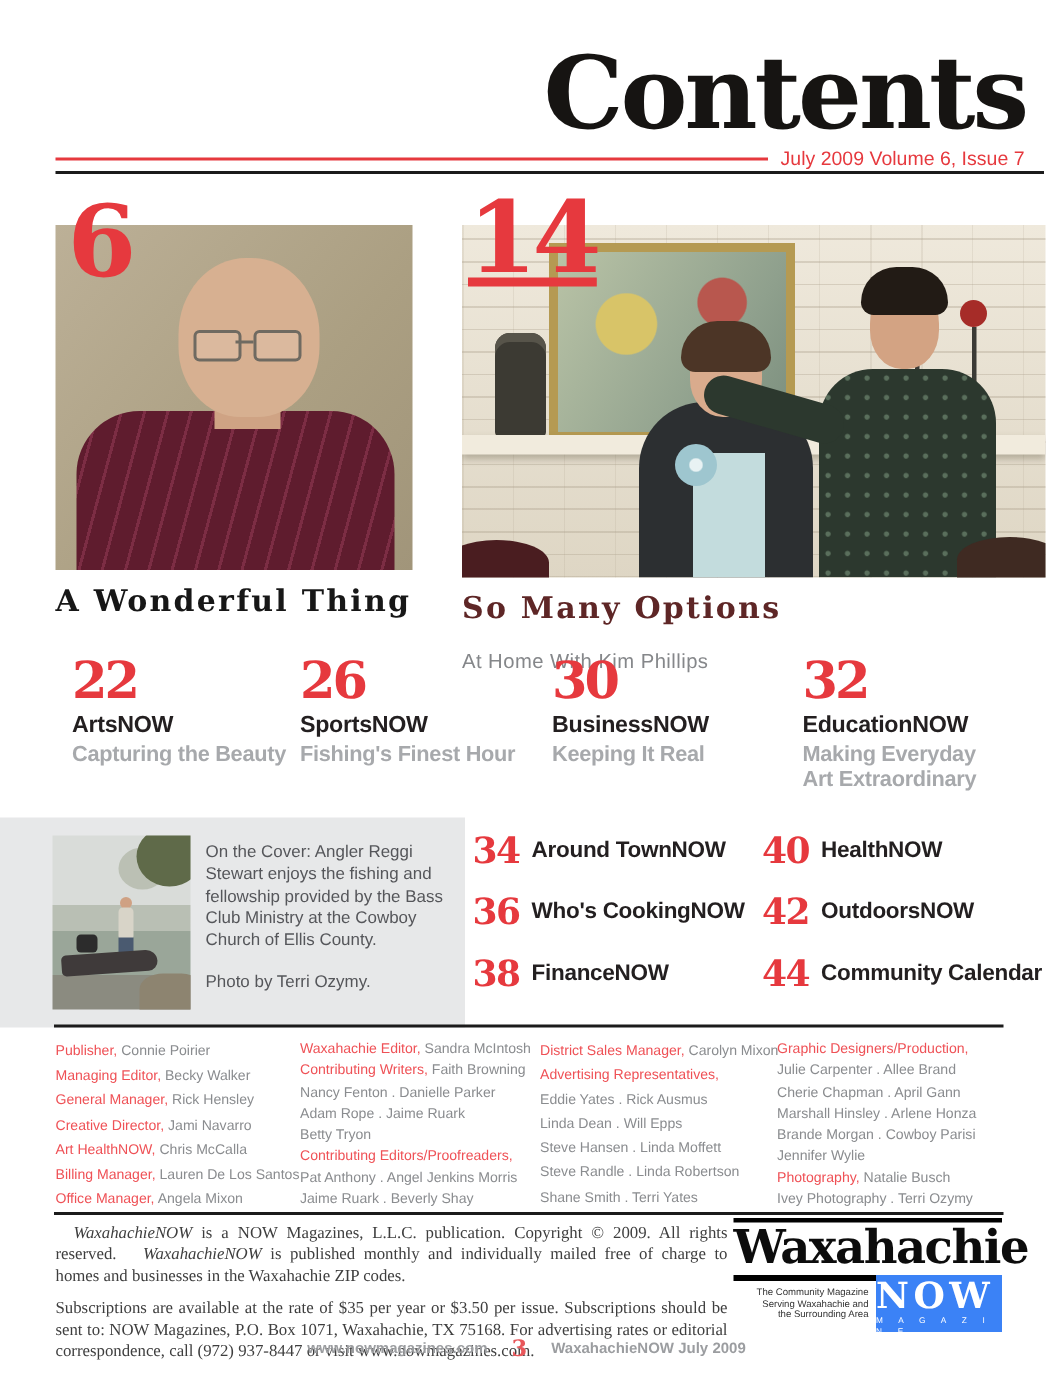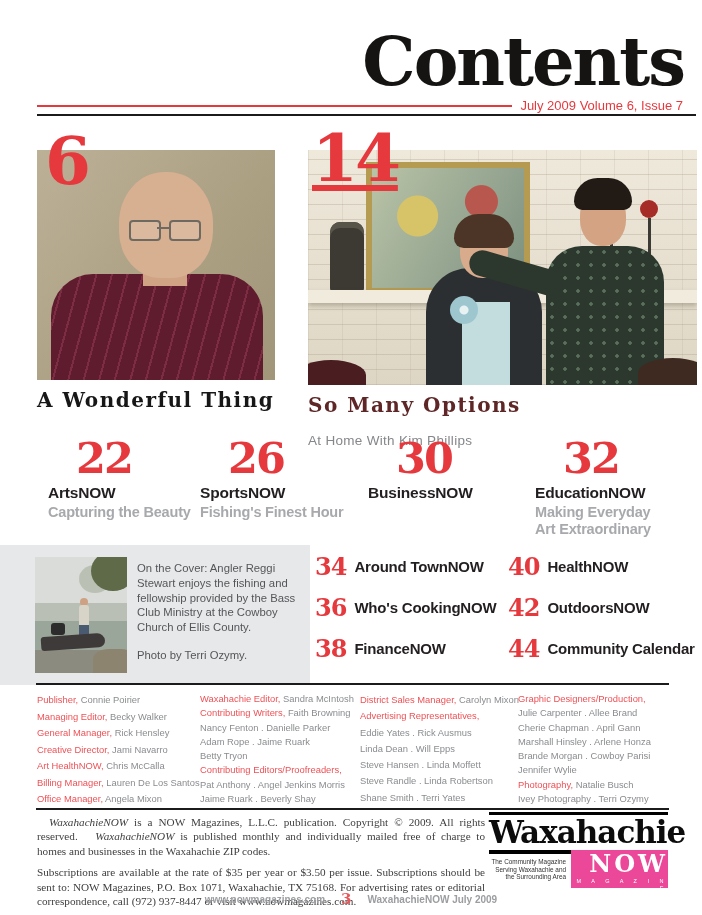--- a/index.html
+++ b/index.html
@@ -71,22 +71,22 @@
   .p3-boat{position:absolute;left:6px;top:78px;width:64px;height:14px;background:#3f3a3a;border-radius:4px 10px 8px 4px;transform:rotate(-4deg);}
   .p3-motor{position:absolute;left:16px;top:66px;width:14px;height:12px;background:#2c2c2c;border-radius:3px;}
   .p3-man{position:absolute;left:44px;top:48px;width:10px;height:22px;background:#d8d4c8;border-radius:3px;}
   .p3-man-head{position:absolute;left:45px;top:41px;width:8px;height:8px;border-radius:50%;background:#cfa183;}
   .p3-legs{position:absolute;left:44px;top:68px;width:10px;height:12px;background:#4a5a70;}
   .p3-rock{position:absolute;left:58px;top:92px;width:40px;height:26px;border-radius:40% 30% 0 0;background:#8d8470;}
 
   
   .departments{position:absolute;left:48px;top:437px;width:622px;display:grid;
     grid-template-columns:152px 168px 167px 1fr;}
-  .dept-num{font-family:"DejaVu Serif",serif;font-weight:bold;font-size:43px;line-height:1;
-    color:#e6393e;letter-spacing:-2px;margin-left:28px;}
+  .dept-num{font-family:"DejaVu Serif",serif;font-weight:bold;font-size:34px;line-height:1;
+    color:#e6393e;letter-spacing:-2px;}
   .dept-name{font-weight:bold;font-size:15.5px;color:#231f20;margin-top:4px;letter-spacing:-.2px;}
   .dept-sub{font-weight:bold;font-size:14.5px;color:#a7a9ac;margin-top:2px;letter-spacing:-.2px;line-height:17px;}
 
   
   .cover-box{position:absolute;left:0;top:545px;width:310px;height:140px;background:#e7e8e9;}
   .cover-photo{position:absolute;left:35px;top:12px;}
   .cover-text{position:absolute;left:137px;top:16px;width:160px;font-size:11.3px;line-height:14.8px;color:#55565a;}
   .cover-credit{margin-top:13px;}
 
   
@@ -113,21 +113,21 @@
   .legal p{margin:0 0 7px 0;}
   .legal .it{font-style:italic;margin-left:12px;}
 
   .logo{position:absolute;left:489px;top:812px;width:179px;}
   .logo-bar1{height:3px;background:#000;}
   .logo-word{font-family:"DejaVu Serif",serif;font-weight:bold;font-size:31px;line-height:35px;
     letter-spacing:-1px;color:#0c0c0c;text-align:center;}
   .logo-bar2{height:4px;background:#000;}
   .logo-bottom{display:flex;position:relative;}
   .logo-tagline{flex:1;text-align:right;font-size:6.4px;line-height:7.6px;color:#333;padding:4px 5px 0 0;}
-  .logo-nowbox{width:97px;height:38px;background:#ec4899;margin-top:-4px;color:#fff;text-align:right;}
+  .logo-nowbox{width:84px;height:38px;background:#3b82f6;margin-top:-4px;color:#fff;text-align:left;}
   .logo-now{font-family:"DejaVu Serif",serif;font-weight:bold;font-size:24px;line-height:28px;letter-spacing:3px;}
   .logo-mag{font-size:5.5px;letter-spacing:4.5px;line-height:7px;}
 
   
   .footer{position:absolute;left:0;right:0;top:890px;display:flex;justify-content:center;
     align-items:center;gap:16px;}
   .footer-site,.footer-issue{color:#9b9da0;font-size:10px;font-weight:bold;}
   .footer-page{font-family:"DejaVu Serif",serif;font-weight:bold;font-size:15px;color:#e8575b;}
 </style>
 </head>
@@ -188,20 +188,21 @@
       <div class="dept-sub">Capturing the Beauty</div>
     </div>
     <div class="dept">
       <div class="dept-num">26</div>
       <div class="dept-name">SportsNOW</div>
       <div class="dept-sub">Fishing's Finest Hour</div>
     </div>
     <div class="dept">
       <div class="dept-num">30</div>
       <div class="dept-name">BusinessNOW</div>
+      <div class="dept-sub">Keeping It Real</div>
     </div>
     <div class="dept">
       <div class="dept-num">32</div>
       <div class="dept-name">EducationNOW</div>
       <div class="dept-sub">Making Everyday Art Extraordinary</div>
     </div>
   </div>
 
   <div class="cover-box">
     <div class="photo photo3 cover-photo">

